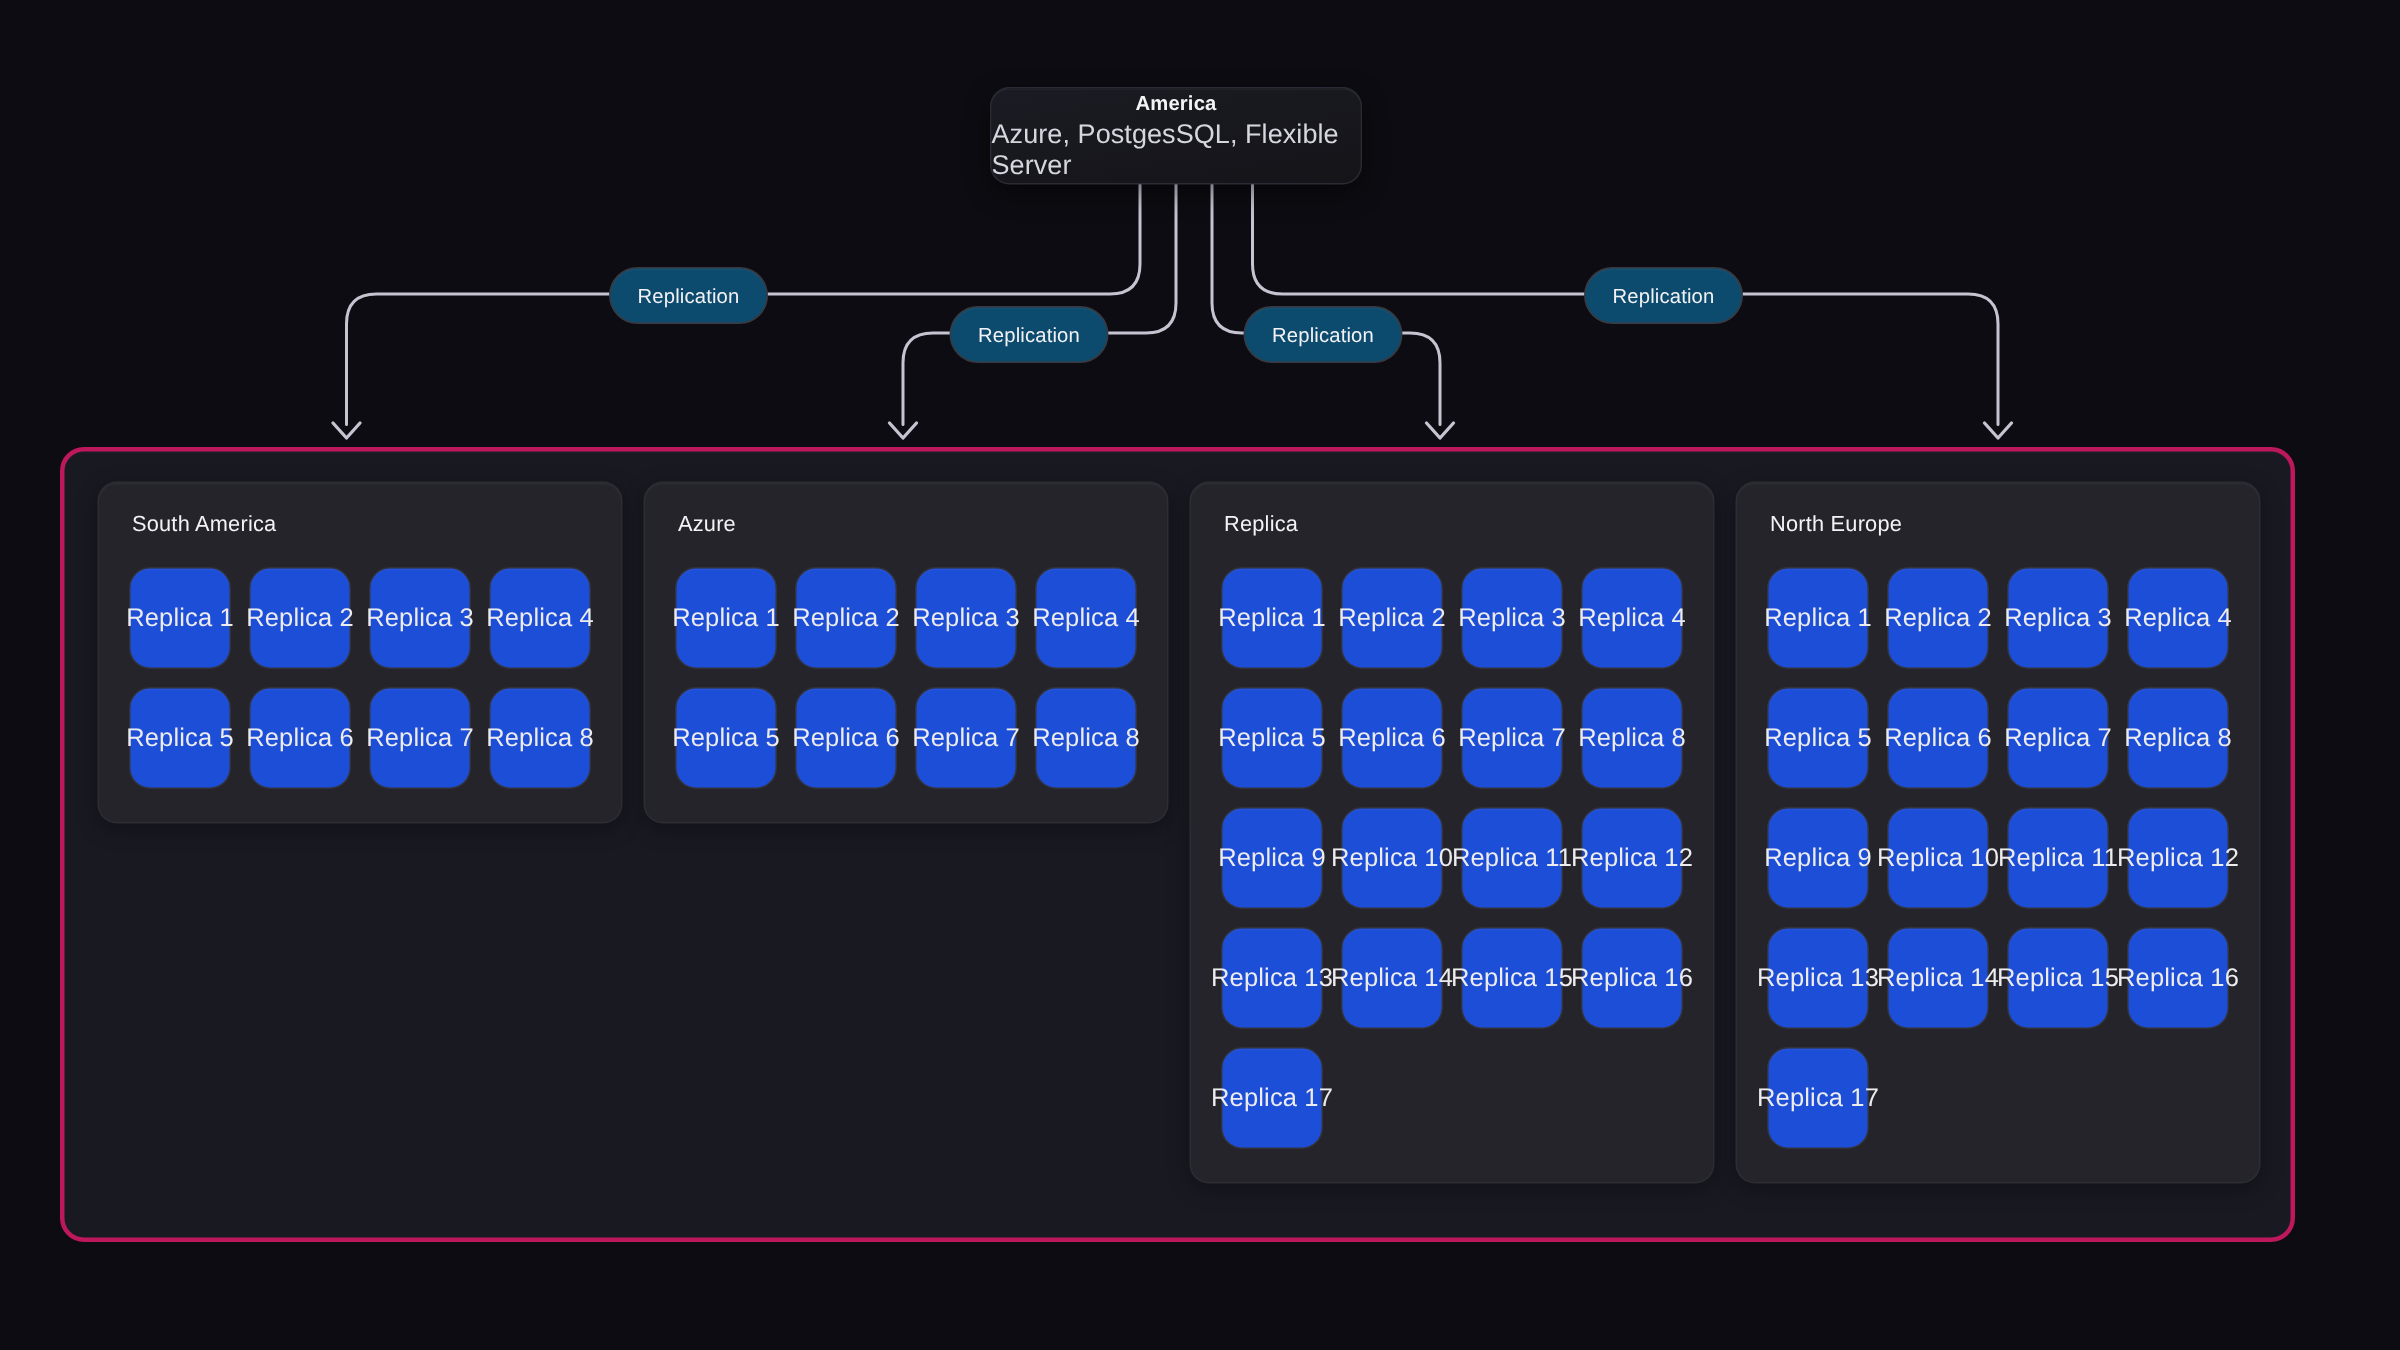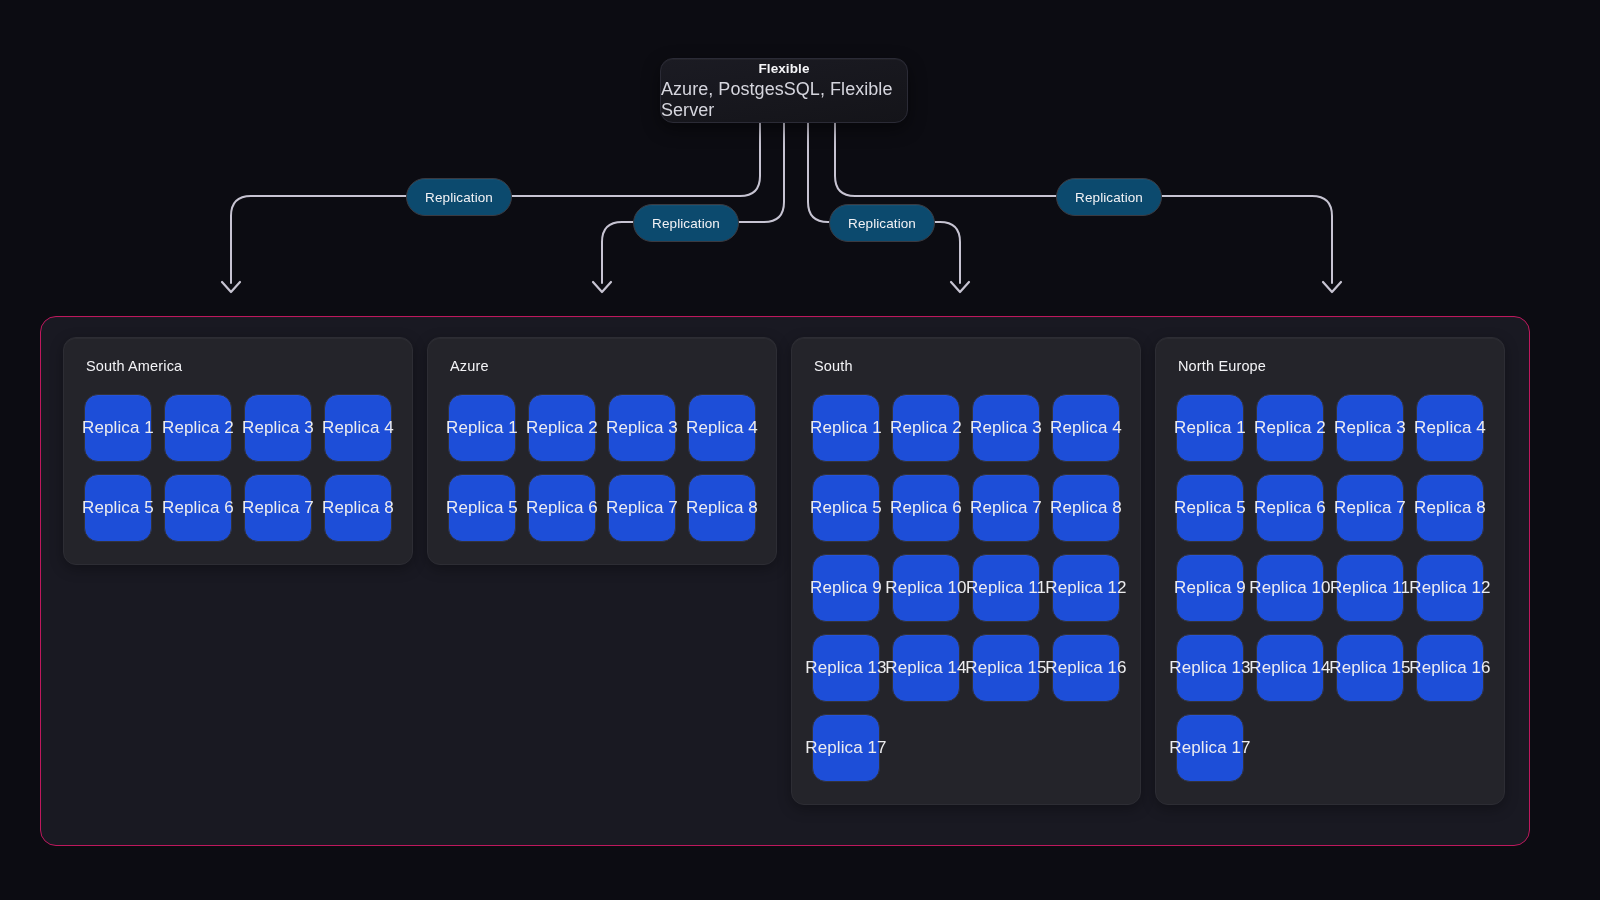--- a/index.html
+++ b/index.html
@@ -77,23 +77,22 @@
 
   
   #regions-container {
     position: absolute;
     left: 40px;
     top: 298px;
     width: 1490px;
     height: 530px;
     border-radius: 16px;
     background: #191922;
-    border: 1px solid #be185d;
+    border: 3px solid #be185d;
     box-shadow: 0 1px 0 rgba(255,255,255,0.02) inset;
-    margin-top: 18px;
   }
 
   #regions-row {
     position: absolute;
     left: 22px;
     top: 20px;
     display: flex;
     gap: 14px;
     align-items: flex-start;
   }
@@ -159,21 +158,21 @@
     </g>
     <g stroke="#c7c4d2" stroke-width="2.2" fill="none" stroke-linecap="round" stroke-linejoin="round">
       <path d="M222,282 L231,292 L240,282"></path>
       <path d="M593,282 L602,292 L611,282"></path>
       <path d="M951,282 L960,292 L969,282"></path>
       <path d="M1323,282 L1332,292 L1341,282"></path>
     </g>
   </svg>
 
   <div id="primary-node">
-    <div class="ttl">Flexible</div>
+    <div class="ttl">America</div>
     <div class="sub">Azure, PostgesSQL, Flexible Server</div>
   </div>
 
   <div id="pill-layer">
       <div class="pill" style="left: 406px; top: 178px; width: 106px;">Replication</div>
       <div class="pill" style="left: 633px; top: 204px; width: 106px;">Replication</div>
       <div class="pill" style="left: 829px; top: 204px; width: 106px;">Replication</div>
       <div class="pill" style="left: 1056px; top: 178px; width: 106px;">Replication</div>
     </div>
 
@@ -199,21 +198,21 @@
             <div class="replica-tile">Replica 2</div>
             <div class="replica-tile">Replica 3</div>
             <div class="replica-tile">Replica 4</div>
             <div class="replica-tile">Replica 5</div>
             <div class="replica-tile">Replica 6</div>
             <div class="replica-tile">Replica 7</div>
             <div class="replica-tile">Replica 8</div>
           </div>
         </div>
         <div class="region-card">
-          <div class="region-title">South</div>
+          <div class="region-title">Replica</div>
           <div class="replica-grid">
             <div class="replica-tile">Replica 1</div>
             <div class="replica-tile">Replica 2</div>
             <div class="replica-tile">Replica 3</div>
             <div class="replica-tile">Replica 4</div>
             <div class="replica-tile">Replica 5</div>
             <div class="replica-tile">Replica 6</div>
             <div class="replica-tile">Replica 7</div>
             <div class="replica-tile">Replica 8</div>
             <div class="replica-tile">Replica 9</div>

